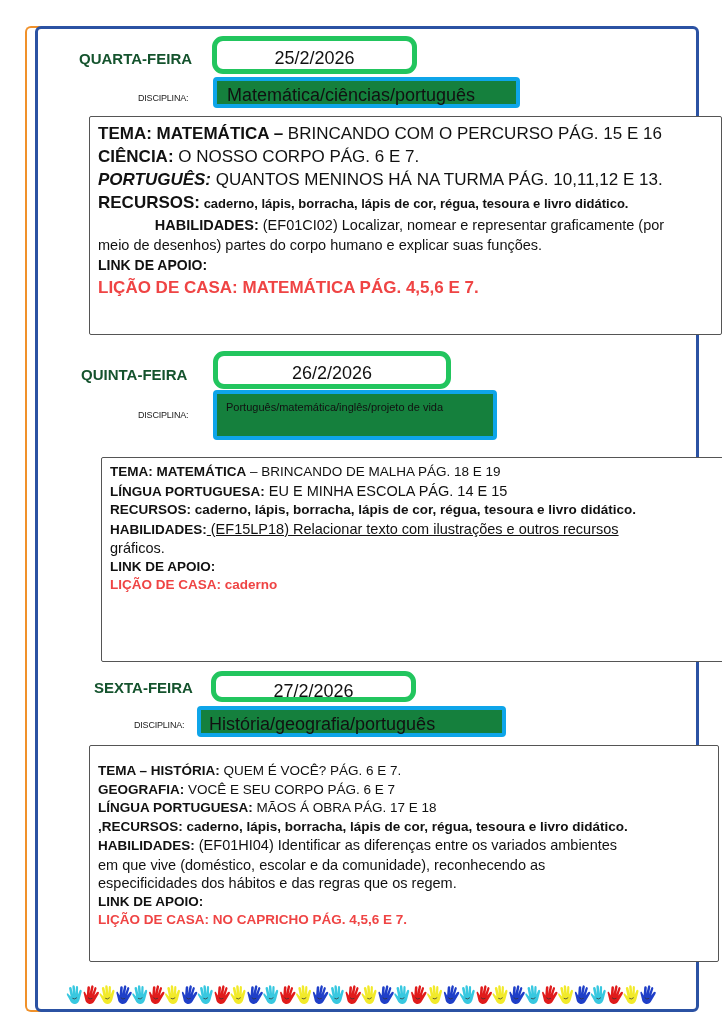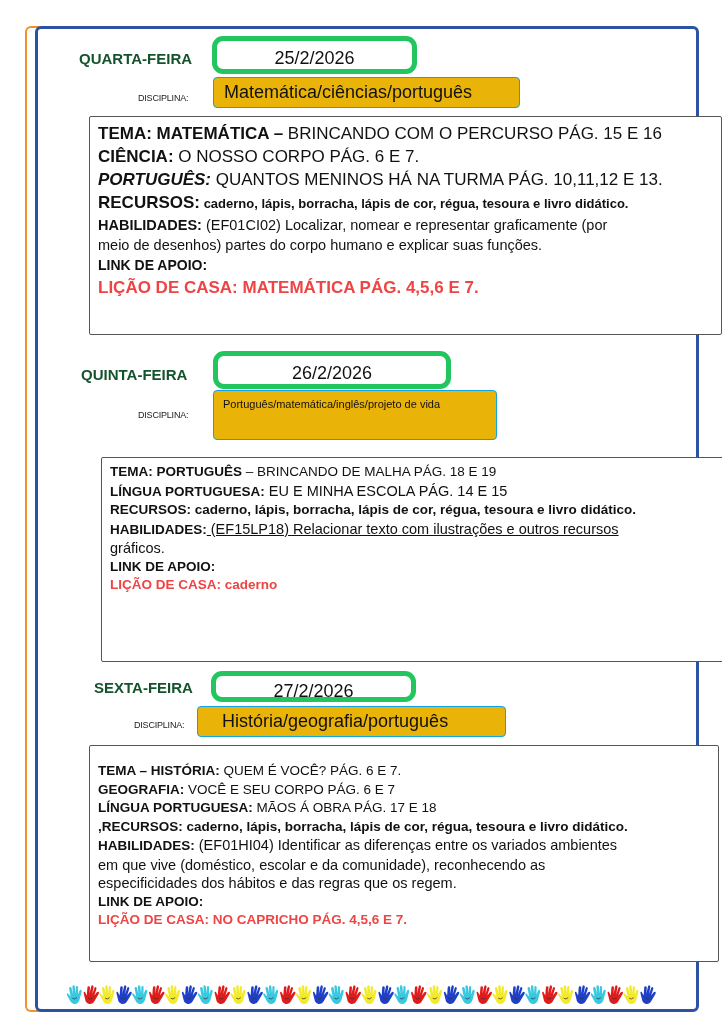--- a/index.html
+++ b/index.html
@@ -7,22 +7,22 @@
          font-family: "Liberation Sans", sans-serif; color: #111; }
   .orange-frame { position: absolute; left: 25px; top: 26px; width: 30px; height: 986px;
          border-left: 2px solid #f0912a; border-top: 2px solid #f0912a; border-bottom: 2px solid #f0912a;
          border-radius: 6px 0 0 6px; box-sizing: border-box; }
   .blue-frame { position: absolute; left: 35px; top: 26px; width: 664px; height: 986px;
          border: 3px solid #2b52a3; border-radius: 6px; box-sizing: border-box; background: transparent; }
   .day-label { position: absolute; font-weight: bold; font-size: 15px; color: #14532d; white-space: nowrap; }
   .disc-label { position: absolute; font-size: 9px; color: #222; letter-spacing: -0.2px; white-space: nowrap; }
   .date-box { position: absolute; border: 5px solid #22c55e; border-radius: 11px; box-sizing: border-box;
          font-size: 18px; text-align: center; background: #fff; }
-  .disc-box { position: absolute; border: 1px solid #0ea5e9; border-radius: 4px; box-sizing: border-box;
-         background: #eab308; white-space: nowrap; }
+  .disc-box { position: absolute; border: 4px solid #0ea5e9; border-radius: 4px; box-sizing: border-box;
+         background: #15803d; white-space: nowrap; }
   .content-box { position: absolute; border: 1px solid #555; box-sizing: border-box; background: #fff;
          border-radius: 2px; margin-left: 45px; }
   .line { white-space: nowrap; }
   .b { font-weight: bold; }
   .red { color: #ef4444; font-weight: bold; }
   .hands { position: absolute; left: 66px; top: 982px; width: 600px; height: 26px; }
   .hands svg { width: 600px; height: 26px; display: block; }
 </style>
 </head>
 <body>
@@ -34,49 +34,49 @@
   <div class="day-label" style="left:79px; top:50px;">QUARTA-FEIRA</div>
   <div class="date-box" style="left:212px; top:36px; width:205px; height:38px; line-height:34px;">25/2/2026</div>
   <div class="disc-label" style="left:138px; top:93px;">DISCIPLINA:</div>
   <div class="disc-box" style="left:213px; top:77px; width:307px; height:31px; font-size:18px; line-height:29px; padding-left:10px;">Matemática/ciências/português</div>
 
   <div class="content-box" style="left:44px; top:116px; width:633px; height:219px; padding:5px 0 0 8px; font-size:17px; line-height:23px;">
     <div class="line"><span class="b">TEMA: MATEMÁTICA –</span><span> BRINCANDO COM O PERCURSO PÁG. 15 E 16</span></div>
     <div class="line"><span class="b">CIÊNCIA:</span><span> O NOSSO CORPO PÁG. 6 E 7.</span></div>
     <div class="line"><span class="b" style="font-style:italic;">PORTUGUÊS:</span><span> QUANTOS MENINOS HÁ NA TURMA PÁG. 10,11,12 E 13.</span></div>
     <div class="line"><span class="b">RECURSOS:</span><span class="b" style="font-size:13px;"> caderno, lápis, borracha, lápis de cor, régua, tesoura e livro didático.</span></div>
-    <div class="line" style="font-size:14.5px; line-height:20px;"><span class="b">HABILIDADES:</span><span> (EF01CI02) Localizar, nomear e representar graficamente (por</span></div>
+    <div class="line" style="font-size:14.5px; line-height:20px;text-align:center;"><span class="b">HABILIDADES:</span><span> (EF01CI02) Localizar, nomear e representar graficamente (por</span></div>
     <div class="line" style="font-size:14.5px; line-height:20px;">meio de desenhos) partes do corpo humano e explicar suas funções.</div>
     <div class="line b" style="font-size:14px; line-height:20px;">LINK DE APOIO:</div>
     <div class="line red" style="font-size:17px; line-height:26px;">LIÇÃO DE CASA: MATEMÁTICA PÁG. 4,5,6 E 7.</div>
   </div>
 </div>
 
 <div>
   <div class="day-label" style="left:81px; top:366px;">QUINTA-FEIRA</div>
   <div class="date-box" style="left:213px; top:351px; width:238px; height:38px; line-height:34px;">26/2/2026</div>
   <div class="disc-label" style="left:138px; top:410px;">DISCIPLINA:</div>
   <div class="disc-box" style="left:213px; top:390px; width:284px; height:50px; font-size:11px; line-height:14px; padding:6px 0 0 9px;">Português/matemática/inglês/projeto  de vida</div>
 
   <div class="content-box" style="left:56px; top:457px; width:628px; height:205px; padding:5px 0 0 8px; font-size:13.5px; line-height:18.5px;">
-    <div class="line"><span class="b">TEMA: PORTUGUÊS</span><span> – BRINCANDO DE MALHA PÁG. 18 E 19</span></div>
+    <div class="line"><span class="b">TEMA: MATEMÁTICA</span><span> – BRINCANDO DE MALHA PÁG. 18 E 19</span></div>
     <div class="line"><span class="b">LÍNGUA PORTUGUESA:</span><span style="font-size:14.5px;"> EU E MINHA ESCOLA PÁG. 14 E 15</span></div>
     <div class="line"><span class="b">RECURSOS:</span><span class="b"> caderno, lápis, borracha, lápis de cor, régua, tesoura e livro didático.</span></div>
     <div class="line"><span class="b">HABILIDADES:</span><span style="font-size:14.5px;text-decoration:underline;">  (EF15LP18) Relacionar texto com ilustrações e outros recursos</span></div>
     <div class="line" style="font-size:14.5px;">gráficos.</div>
     <div class="line b">LINK DE APOIO:</div>
     <div class="line red">LIÇÃO DE CASA: caderno</div>
   </div>
 </div>
 
 <div>
   <div class="day-label" style="left:94px; top:679px;">SEXTA-FEIRA</div>
   <div class="date-box" style="left:211px; top:671px; width:205px; height:31px; line-height:30px;">27/2/2026</div>
   <div class="disc-label" style="left:134px; top:720px;">DISCIPLINA:</div>
-  <div class="disc-box" style="left:197px; top:706px; width:309px; height:31px; font-size:18px; line-height:29px; padding-left:24px;">História/geografia/português</div>
+  <div class="disc-box" style="left:197px; top:706px; width:309px; height:31px; font-size:18px; line-height:29px; padding-left:8px;">História/geografia/português</div>
 
   <div class="content-box" style="left:44px; top:745px; width:630px; height:217px; padding:16px 0 0 8px; font-size:13.5px; line-height:18.5px;">
     <div class="line"><span class="b">TEMA –  HISTÓRIA:</span><span> QUEM É VOCÊ? PÁG. 6 E 7.</span></div>
     <div class="line"><span class="b">GEOGRAFIA:</span><span> VOCÊ E SEU CORPO PÁG. 6 E 7</span></div>
     <div class="line"><span class="b">LÍNGUA PORTUGUESA:</span><span> MÃOS Á OBRA PÁG. 17 E 18</span></div>
     <div class="line"><span class="b">,RECURSOS:</span><span class="b"> caderno, lápis, borracha, lápis de cor, régua, tesoura e livro didático.</span></div>
     <div class="line"><span class="b">HABILIDADES:</span><span style="font-size:14.5px;">  (EF01HI04) Identificar as diferenças entre os variados ambientes</span></div>
     <div class="line" style="font-size:14.5px;">em que vive (doméstico, escolar e da comunidade), reconhecendo as</div>
     <div class="line" style="font-size:14.5px;">especificidades dos hábitos e das regras que os regem.</div>
     <div class="line b">LINK DE APOIO:</div>

